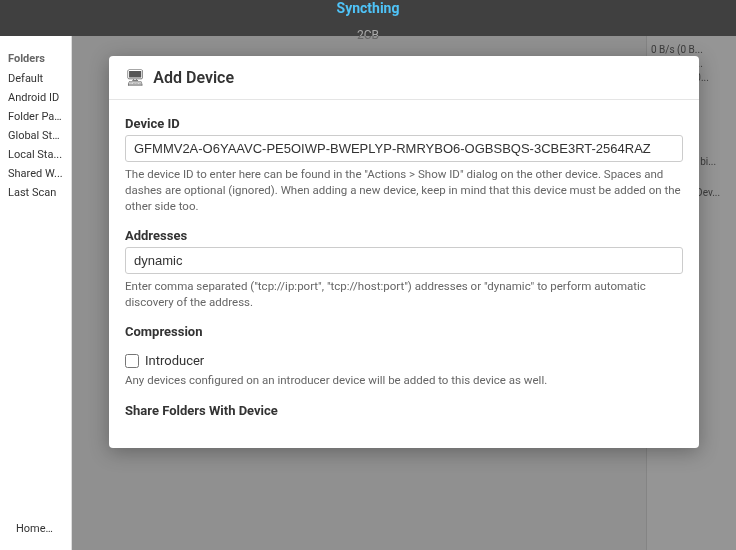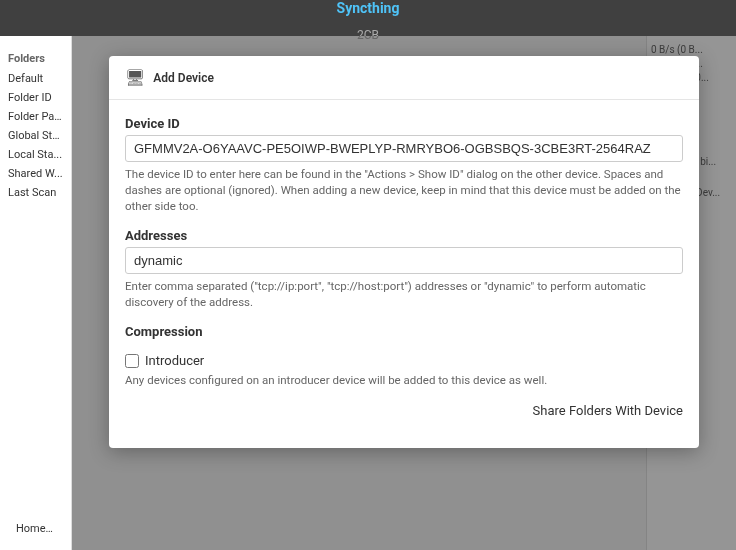--- a/index.html
+++ b/index.html
@@ -100,21 +100,21 @@
       border-bottom: 1px solid #e5e5e5;
       display: flex;
       align-items: center;
       gap: 8px;
     }
     .modal-header-icon {
       color: #555;
       font-size: 16px;
     }
     .modal-title {
-      font-size: 12px;
+      font-size: 16px;
       font-weight: 600;
       color: #333;
     }
 
     .modal-body {
       padding: 16px;
     }
 
     .form-group {
       margin-bottom: 14px;
@@ -179,25 +179,24 @@
       height: 14px;
       cursor: pointer;
     }
     .checkbox-label {
       font-size: 13px;
       color: #333;
       cursor: pointer;
     }
 
     .section-title {
-      font-weight: normal;
+      font-weight: bold;
       font-size: 13px;
       color: #333;
       margin-bottom: 4px;
-      text-align: right;
     }
 
     
     .right-panel {
       position: absolute;
       top: 36px;
       right: 0;
       width: 90px;
       bottom: 0;
       background: #f8f8f8;
@@ -222,21 +221,21 @@
   <span style="color:#aaa;font-size:12px">2CB</span>
   <div class="top-bar-spacer"></div>
   <span class="top-bar-btn">🌐 Finnish ▼</span>
   <span class="top-bar-btn">❓ Help</span>
   <span class="top-bar-btn">⚙ Actions</span>
 </div>
 
 <div class="sidebar">
   <div class="sidebar-section-title">Folders</div>
   <div class="sidebar-item">Default</div>
-  <div class="sidebar-item">Folder ID</div>
+  <div class="sidebar-item">Android ID</div>
   <div class="sidebar-item">Folder Pat...</div>
   <div class="sidebar-item">Global Sta...</div>
   <div class="sidebar-item">Local Sta...</div>
   <div class="sidebar-item">Shared W...</div>
   <div class="sidebar-item">Last Scan</div>
   <div style="position:absolute;bottom:8px;left:0;right:0;padding:4px 8px;">
     <div class="sidebar-item">Home page</div>
   </div>
 </div>
 

